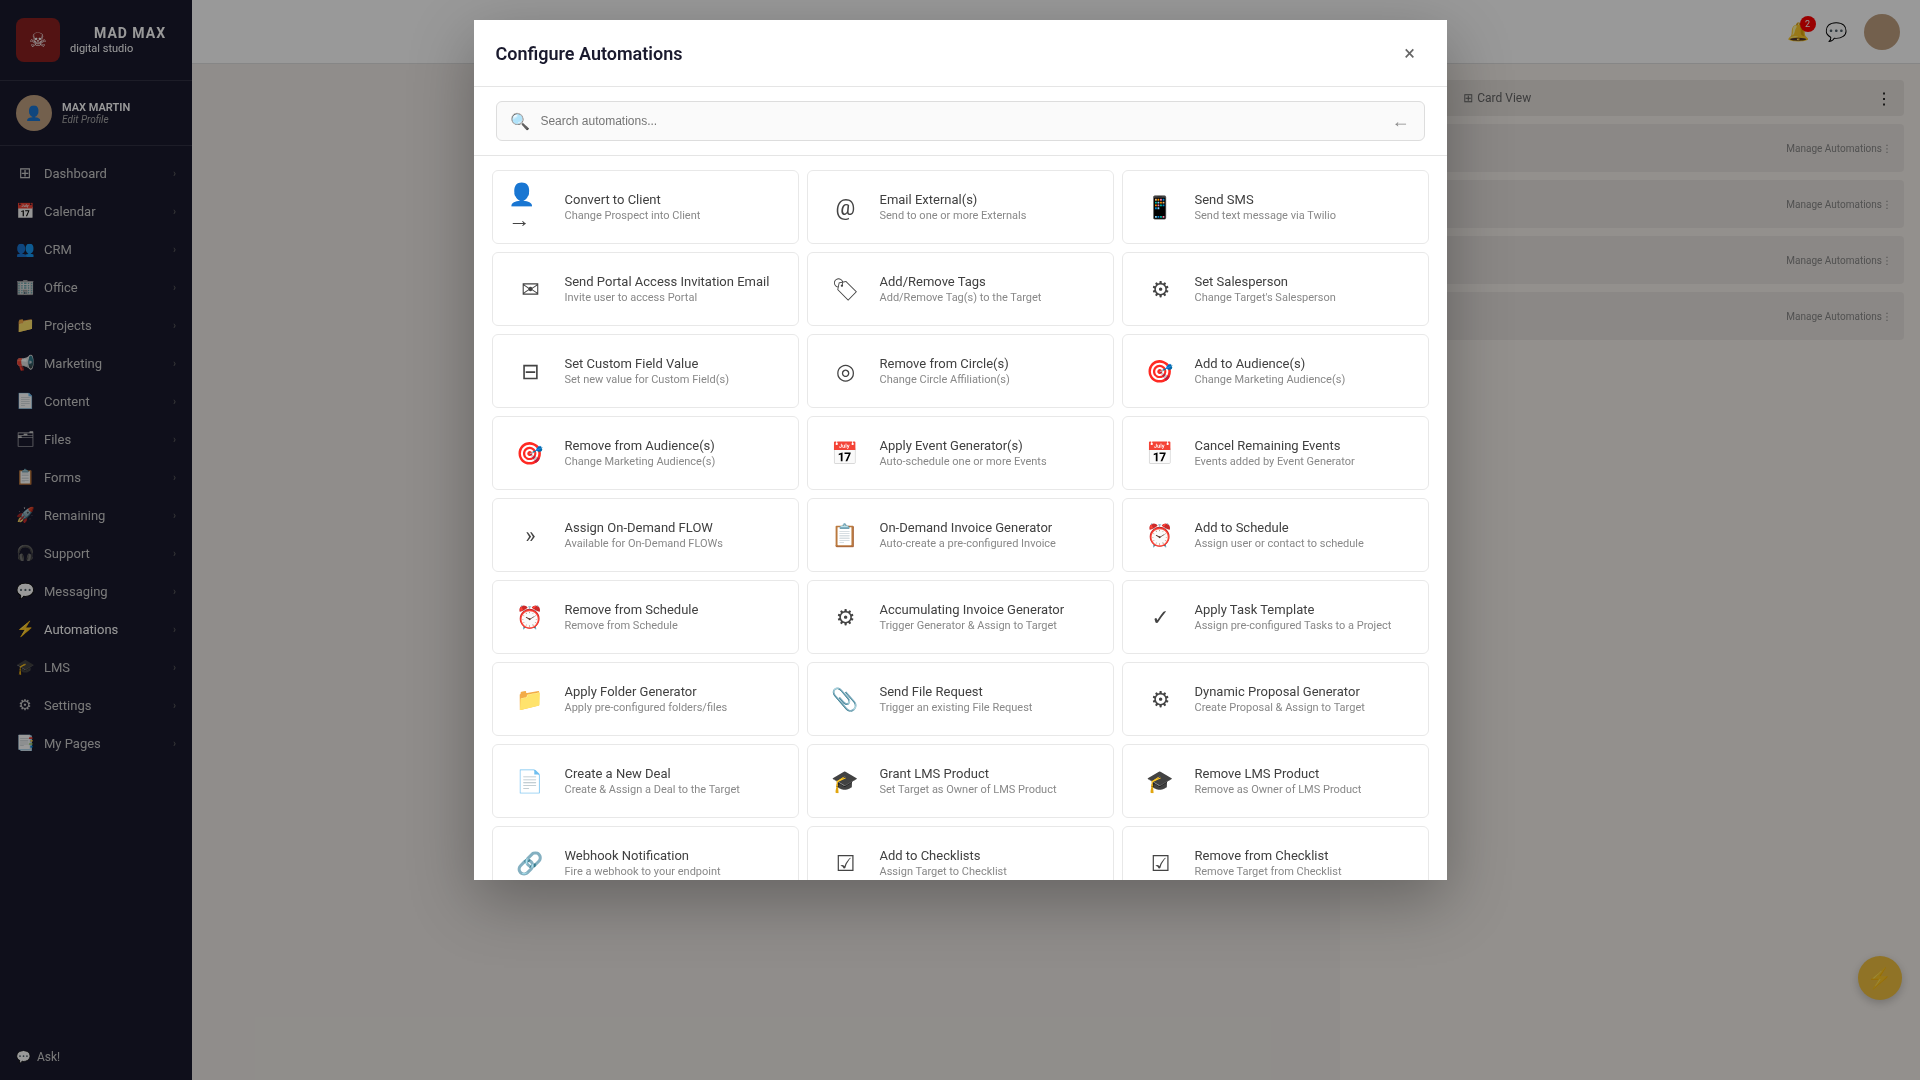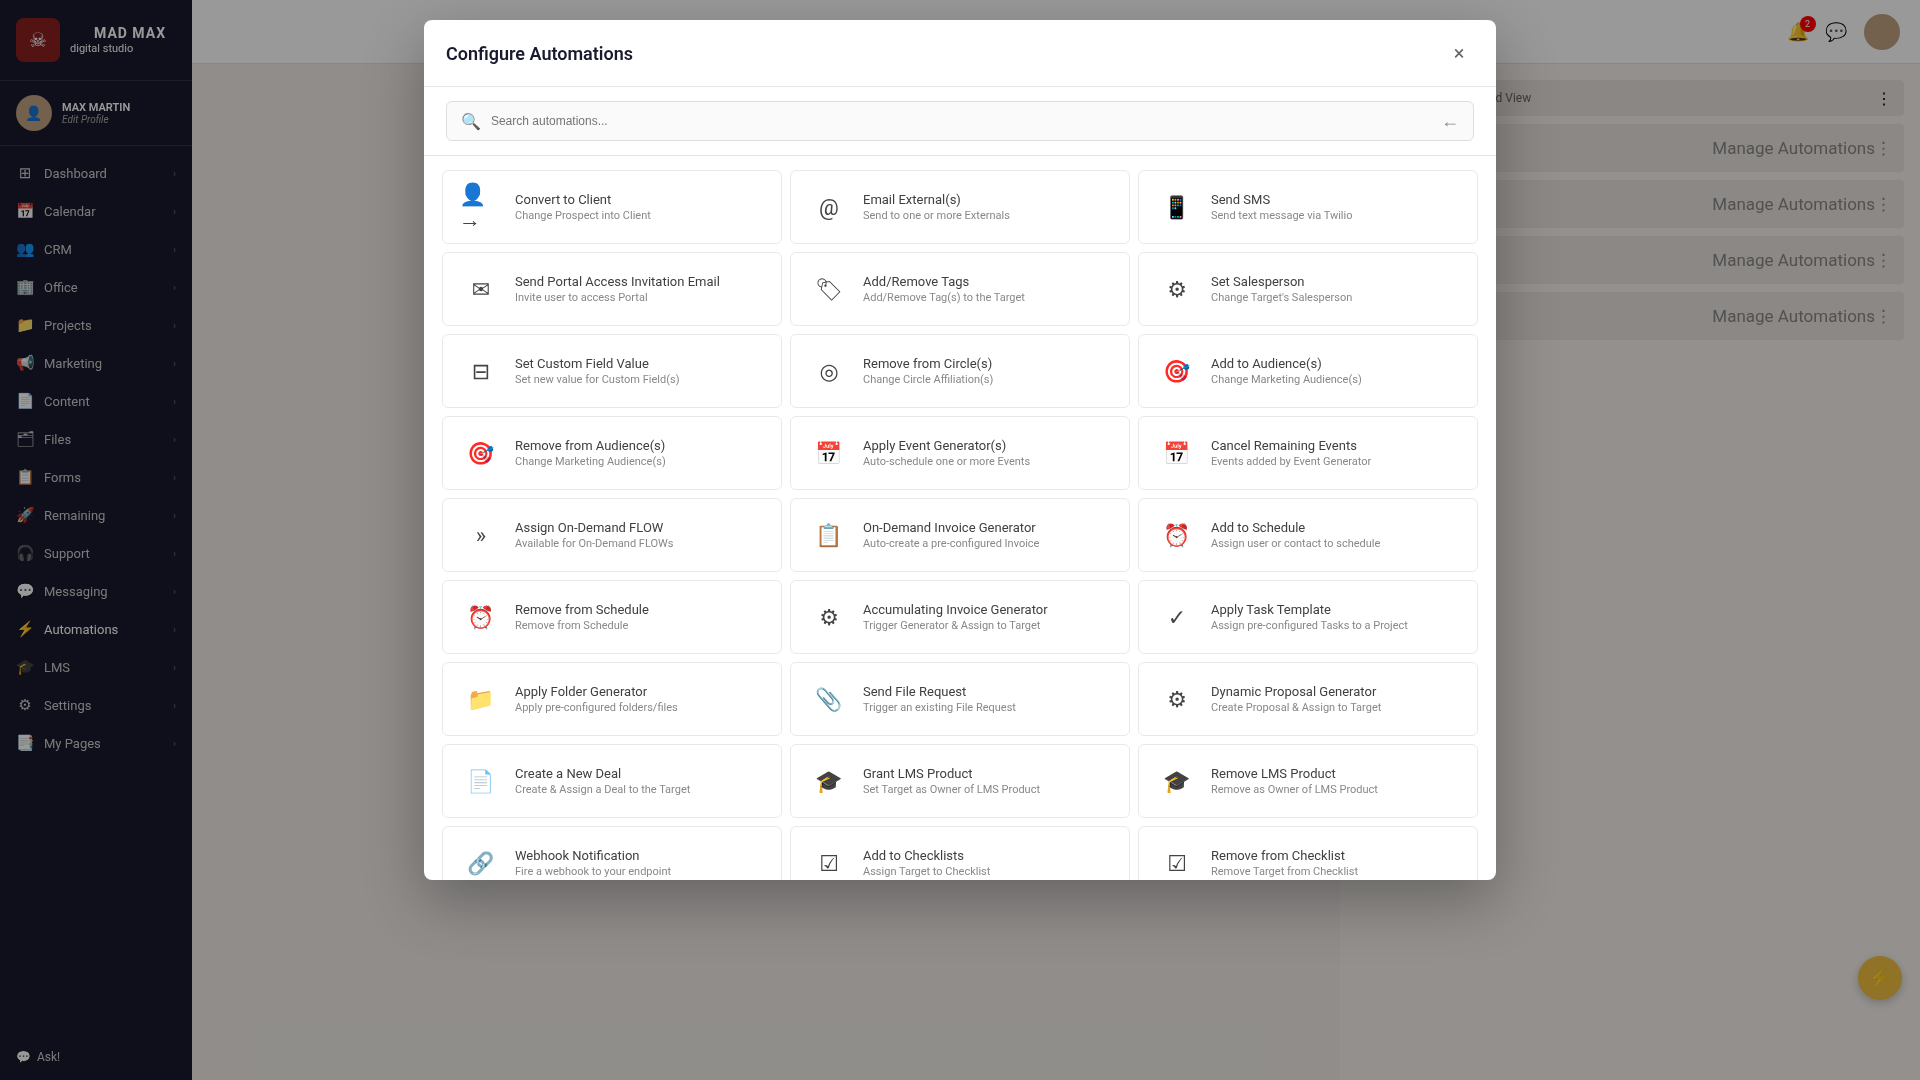--- a/index.html
+++ b/index.html
@@ -153,22 +153,22 @@
       z-index: 10;
       display: flex;
       align-items: flex-start;
       justify-content: center;
       padding-top: 20px;
     }
 
     
     .modal {
       background: white;
-      border-radius: 8px;
-      width: 1072px;
+      border-radius: 0;
+      width: 973px;
       max-height: 860px;
       display: flex;
       flex-direction: column;
       box-shadow: 0 20px 60px rgba(0,0,0,0.3);
       overflow: hidden;
     }
 
     .modal-header {
       display: flex;
       align-items: center;
@@ -307,21 +307,21 @@
       height: 48px;
       background: rgba(0,0,0,0.05);
       border-radius: 4px;
       margin-bottom: 8px;
       display: flex;
       align-items: center;
       justify-content: flex-end;
       padding: 0 12px;
     }
     .options-btn {
-      font-size: 17px;
+      font-size: 10px;
       color: #888;
       cursor: pointer;
     }
 
     .lightning-fab {
       position: absolute;
       right: 18px;
       bottom: 80px;
       width: 44px;
       height: 44px;

